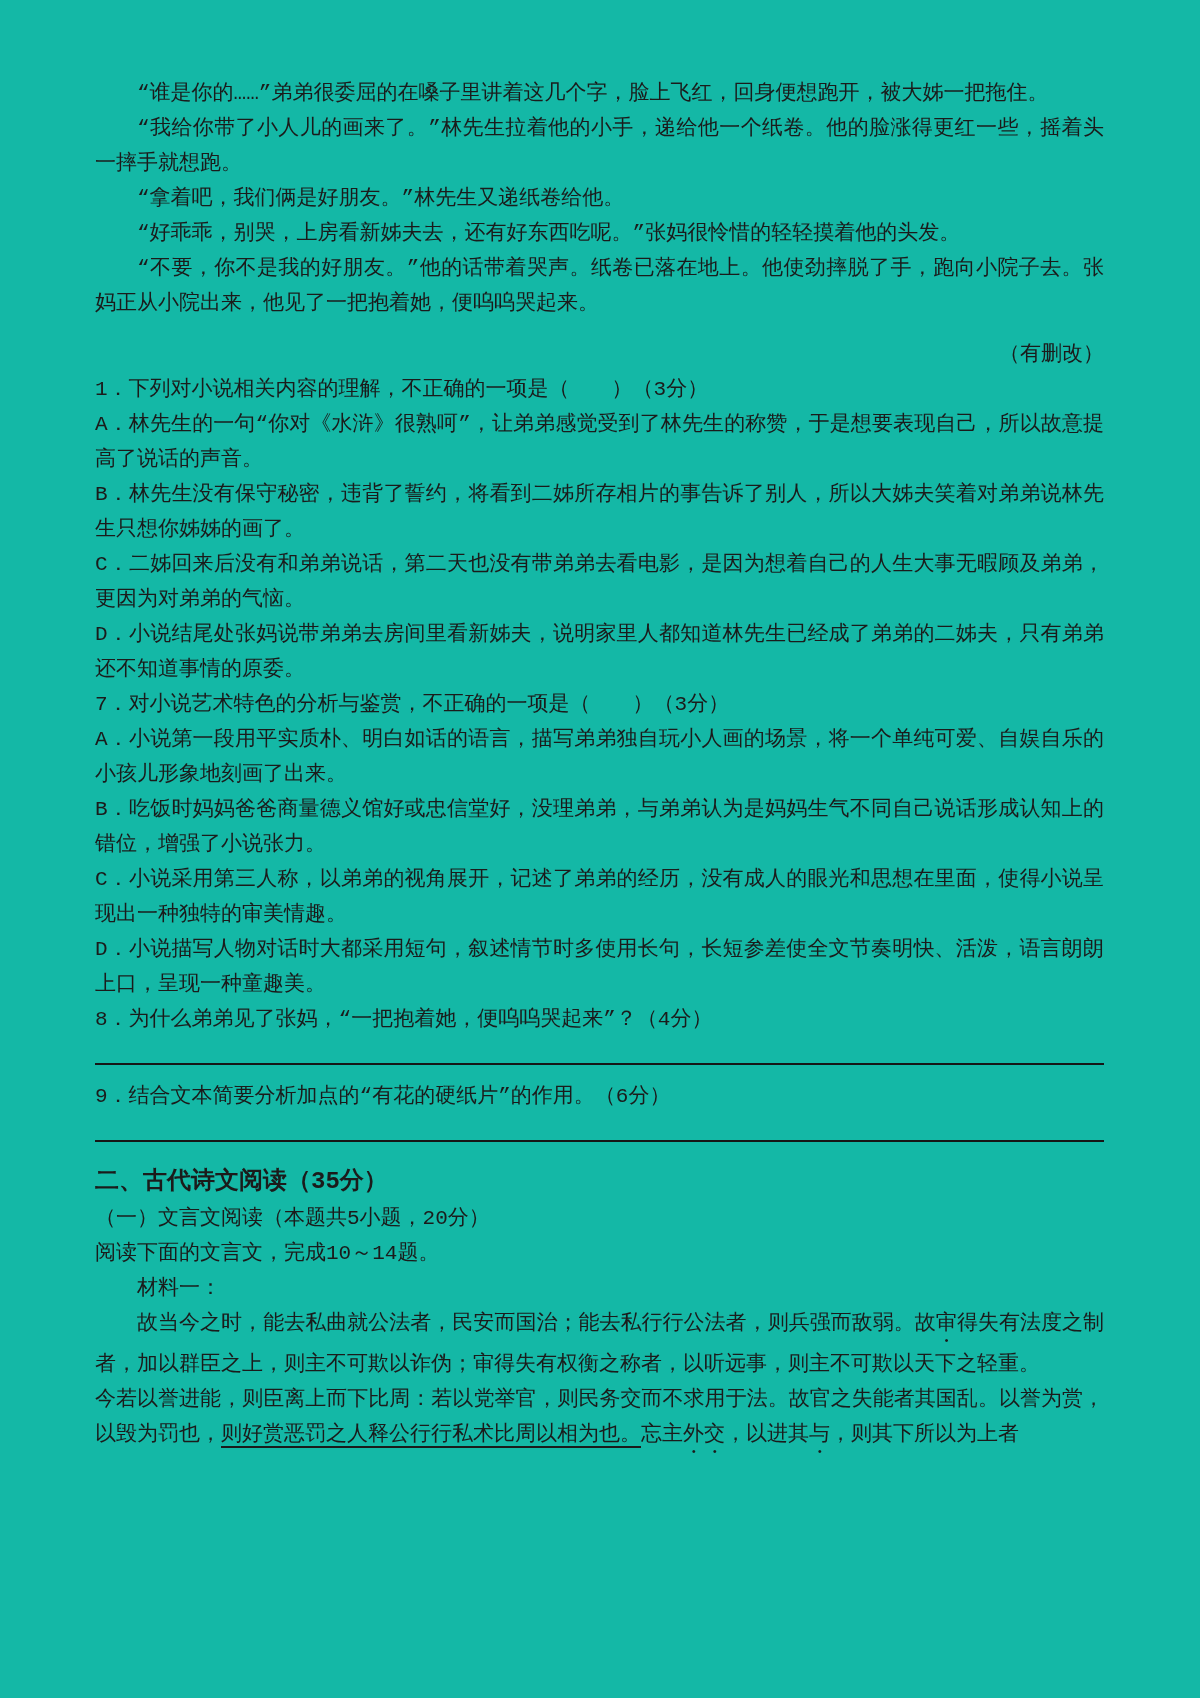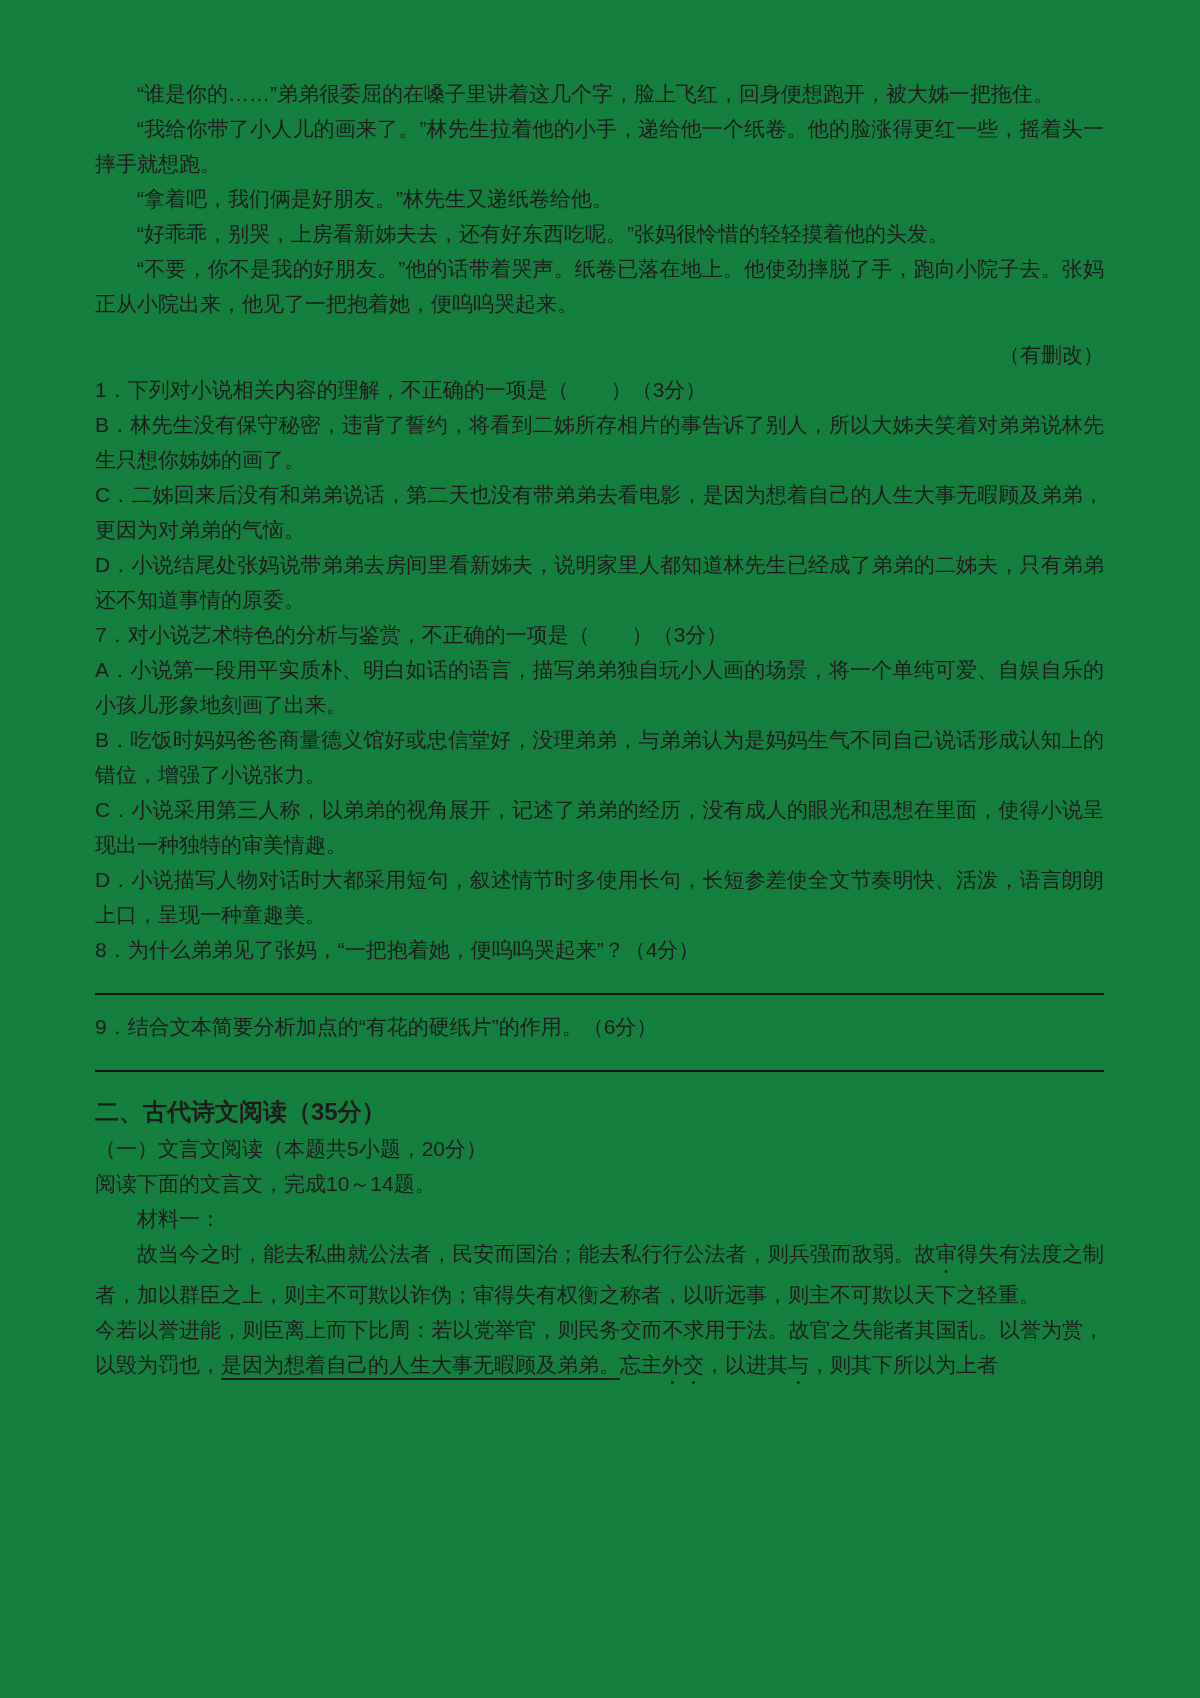--- a/index.html
+++ b/index.html
@@ -1,20 +1,20 @@
 <!DOCTYPE html>
 <html lang="zh"><head>
 <meta charset="utf-8">
 <style>
   html,body{margin:0;padding:0;background:#ffffff;}
   .page{
     width:1200px;height:1698px;box-sizing:border-box;
     padding:76px 96px 0 95px;
-    background:#15803d;color:#1b1b1b;
-    font-family:Liberation Sans, sans-serif;
+    background:#14b8a6;color:#1b1b1b;
+    font-family:Liberation Mono, monospace;
     font-size:21px;line-height:35px;
     overflow:hidden;
   }
   .para{margin:0;text-align:justify;text-justify:inter-ideograph;word-break:break-all;}
   .indent{text-indent:2em;}
   .right{text-align:right;margin-top:16px;}
   .heading{font-weight:700;font-size:24px;padding-top:8px;padding-bottom:2px;}
   .u{
     text-decoration:underline;
     text-underline-offset:6px;
@@ -37,32 +37,33 @@
 
 <div class="page">
   <div id="doc">
       <p class="para indent"><span>“谁是你的……”弟弟很委屈的在嗓子里讲着这几个字，脸上飞红，回身便想跑开，被大姊一把拖住。</span></p>
       <p class="para indent"><span>“我给你带了小人儿的画来了。”林先生拉着他的小手，递给他一个纸卷。他的脸涨得更红一些，摇着头一摔手就想跑。</span></p>
       <p class="para indent"><span>“拿着吧，我们俩是好朋友。”林先生又递纸卷给他。</span></p>
       <p class="para indent"><span>“好乖乖，别哭，上房看新姊夫去，还有好东西吃呢。”张妈很怜惜的轻轻摸着他的头发。</span></p>
       <p class="para indent"><span>“不要，你不是我的好朋友。”他的话带着哭声。纸卷已落在地上。他使劲摔脱了手，跑向小院子去。张妈正从小院出来，他见了一把抱着她，便呜呜哭起来。</span></p>
       <p class="para right"><span>（有删改）</span></p>
       <p class="para plain"><span>1．下列对小说相关内容的理解，不正确的一项是（　　）（3分）</span></p>
+      <p class="para plain"><span>A．林先生的一句“你对《水浒》很熟呵”，让弟弟感觉受到了林先生的称赞，于是想要表现自己，所以故意提高了说话的声音。</span></p>
       <p class="para plain"><span>B．林先生没有保守秘密，违背了誓约，将看到二姊所存相片的事告诉了别人，所以大姊夫笑着对弟弟说林先生只想你姊姊的画了。</span></p>
       <p class="para plain"><span>C．二姊回来后没有和弟弟说话，第二天也没有带弟弟去看电影，是因为想着自己的人生大事无暇顾及弟弟，更因为对弟弟的气恼。</span></p>
       <p class="para plain"><span>D．小说结尾处张妈说带弟弟去房间里看新姊夫，说明家里人都知道林先生已经成了弟弟的二姊夫，只有弟弟还不知道事情的原委。</span></p>
       <p class="para plain"><span>7．对小说艺术特色的分析与鉴赏，不正确的一项是（　　）（3分）</span></p>
       <p class="para plain"><span>A．小说第一段用平实质朴、明白如话的语言，描写弟弟独自玩小人画的场景，将一个单纯可爱、自娱自乐的小孩儿形象地刻画了出来。</span></p>
       <p class="para plain"><span>B．吃饭时妈妈爸爸商量德义馆好或忠信堂好，没理弟弟，与弟弟认为是妈妈生气不同自己说话形成认知上的错位，增强了小说张力。</span></p>
       <p class="para plain"><span>C．小说采用第三人称，以弟弟的视角展开，记述了弟弟的经历，没有成人的眼光和思想在里面，使得小说呈现出一种独特的审美情趣。</span></p>
       <p class="para plain"><span>D．小说描写人物对话时大都采用短句，叙述情节时多使用长句，长短参差使全文节奏明快、活泼，语言朗朗上口，呈现一种童趣美。</span></p>
       <p class="para plain"><span>8．为什么弟弟见了张妈，“一把抱着她，便呜呜哭起来”？（4分）</span></p>
       <div class="answer-line"></div>
       <p class="para plain"><span>9．结合文本简要分析加点的“有花的硬纸片”的作用。（6分）</span></p>
       <div class="answer-line"></div>
       <p class="para heading"><span>二、古代诗文阅读（35分）</span></p>
       <p class="para plain"><span>（一）文言文阅读（本题共5小题，20分）</span></p>
       <p class="para plain"><span>阅读下面的文言文，完成10～14题。</span></p>
       <p class="para indent"><span>材料一：</span></p>
       <p class="para indent"><span>故当今之时，能去私曲就公法者，民安而国治；能去私行行公法者，则兵强而敌弱。故</span><span class="dot">审</span><span>得失有法度之制者，加以群臣之上，则主不可欺以诈伪；审得失有权衡之称者，以听远事，则主不可欺以天下之轻重。</span></p>
-      <p class="para plain"><span>今若以誉进能，则臣离上而下比周：若以党举官，则民务交而不求用于法。故官之失能者其国乱。以誉为赏，以毁为罚也，</span><span class="u">是因为想着自己的人生大事无暇顾及弟弟。</span><span>忘主</span><span class="dot">外交</span><span>，以进其</span><span class="dot">与</span><span>，则其下所以为上者</span></p>
+      <p class="para plain"><span>今若以誉进能，则臣离上而下比周：若以党举官，则民务交而不求用于法。故官之失能者其国乱。以誉为赏，以毁为罚也，</span><span class="u">则好赏恶罚之人释公行行私术比周以相为也。</span><span>忘主</span><span class="dot">外交</span><span>，以进其</span><span class="dot">与</span><span>，则其下所以为上者</span></p>
     </div>
 </div>
 
 </body></html>

